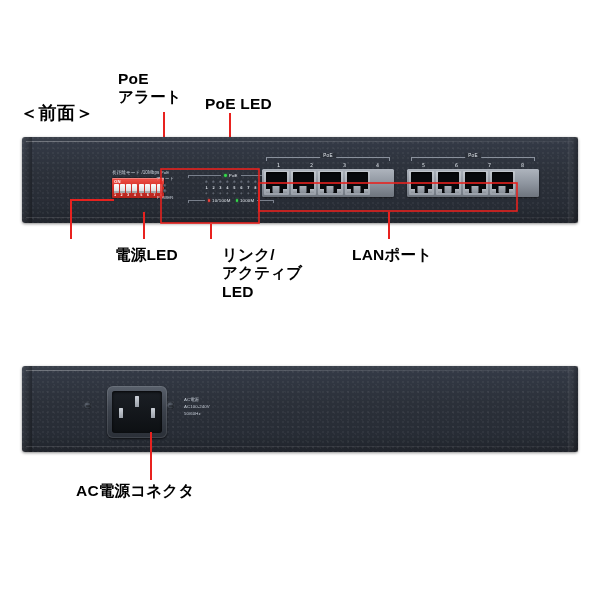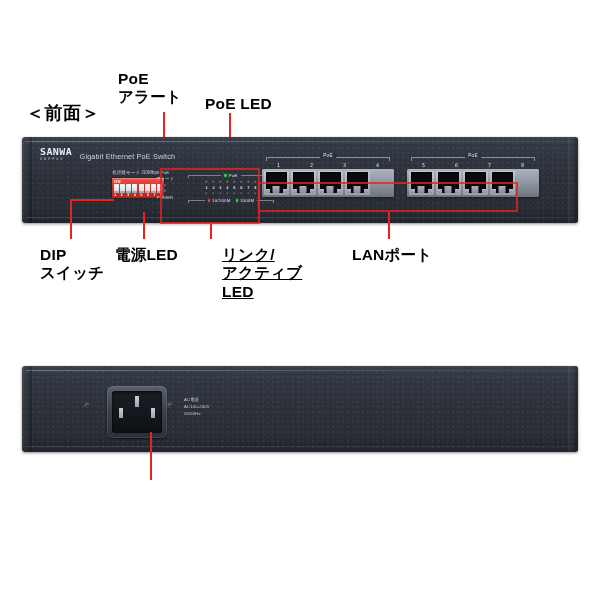--- a/index.html
+++ b/index.html
@@ -137,34 +137,27 @@
 
 <div class="stage">
 
   <div class="callout" style="left:118px;top:70px;text-align:left;">PoE
 アラート</div>
   <div class="leader v" style="left:163px;top:112px;height:48px;"></div>
 
   <div class="callout" style="left:205px;top:95px;">PoE LED</div>
   <div class="leader v" style="left:229px;top:113px;height:62px;"></div>
 
-  <div class="section-label" style="left:26px;top:101px;">＜前面＞</div>
+  <div class="section-label" style="left:20px;top:101px;">＜前面＞</div>
 
   <div class="chassis" style="left:22px;top:137px;width:556px;height:86px;">
 
     <div class="side-notch" style="left:0;"></div>
     <div class="side-notch" style="right:0;"></div>
 
-    <div class="brand">
-      <div class="brand-mark">
-        <div class="brand-name">SANWA</div>
-        <div class="brand-sub">SUPPLY</div>
-      </div>
-      <div class="brand-model">Gigabit Ethernet PoE Switch</div>
-    </div>
 
     <div class="dip-wrap" style="left:90px;top:33px;">
       <div class="dip-caption">長距離モード
 /10Mbps</div>
       <div class="dip-block">
         <div class="dip-on">ON</div>
         <div class="dip-levers">
           <div class="dip-lever"></div>
           <div class="dip-lever"></div>
           <div class="dip-lever"></div>
@@ -341,24 +334,22 @@
     <rect x="1" y="1" width="258" height="28" fill="none" stroke="#e8221f" stroke-width="1.6"></rect>
   </svg>
 
   <div class="leader h" style="left:70px;top:199px;width:44px;"></div>
   <div class="leader v" style="left:70px;top:199px;height:40px;"></div>
 
   <div class="leader v" style="left:143px;top:212px;height:27px;"></div>
   <div class="leader v" style="left:210px;top:224px;height:15px;"></div>
   <div class="leader v" style="left:388px;top:212px;height:27px;"></div>
 
-  <div class="callout" style="left:40px;top:246px;">DIP
-スイッチ</div>
   <div class="callout" style="left:115px;top:246px;">電源LED</div>
-  <div class="callout" style="left:222px;top:246px;text-decoration:underline;">リンク/
+  <div class="callout" style="left:222px;top:246px;">リンク/
 アクティブ
 LED</div>
   <div class="callout" style="left:352px;top:246px;">LANポート</div>
 
 
   <div class="chassis" style="left:22px;top:366px;width:556px;height:86px;">
     <div class="side-notch" style="left:0;"></div>
     <div class="side-notch" style="right:0;"></div>
 
     <div class="screw" style="left:62px;top:36px;"></div>
@@ -372,14 +363,15 @@
     </div>
 
     <div class="screw" style="left:145px;top:36px;"></div>
 
     <div class="ac-text" style="left:162px;top:31px;white-space:pre-line;">AC電源
 AC100-240V
 50/60Hz</div>
   </div>
 
   <div class="leader v" style="left:150px;top:432px;height:48px;"></div>
+  <div class="callout" style="left:76px;top:482px;">AC電源コネクタ</div>
 
 </div>
 
 </body></html>

